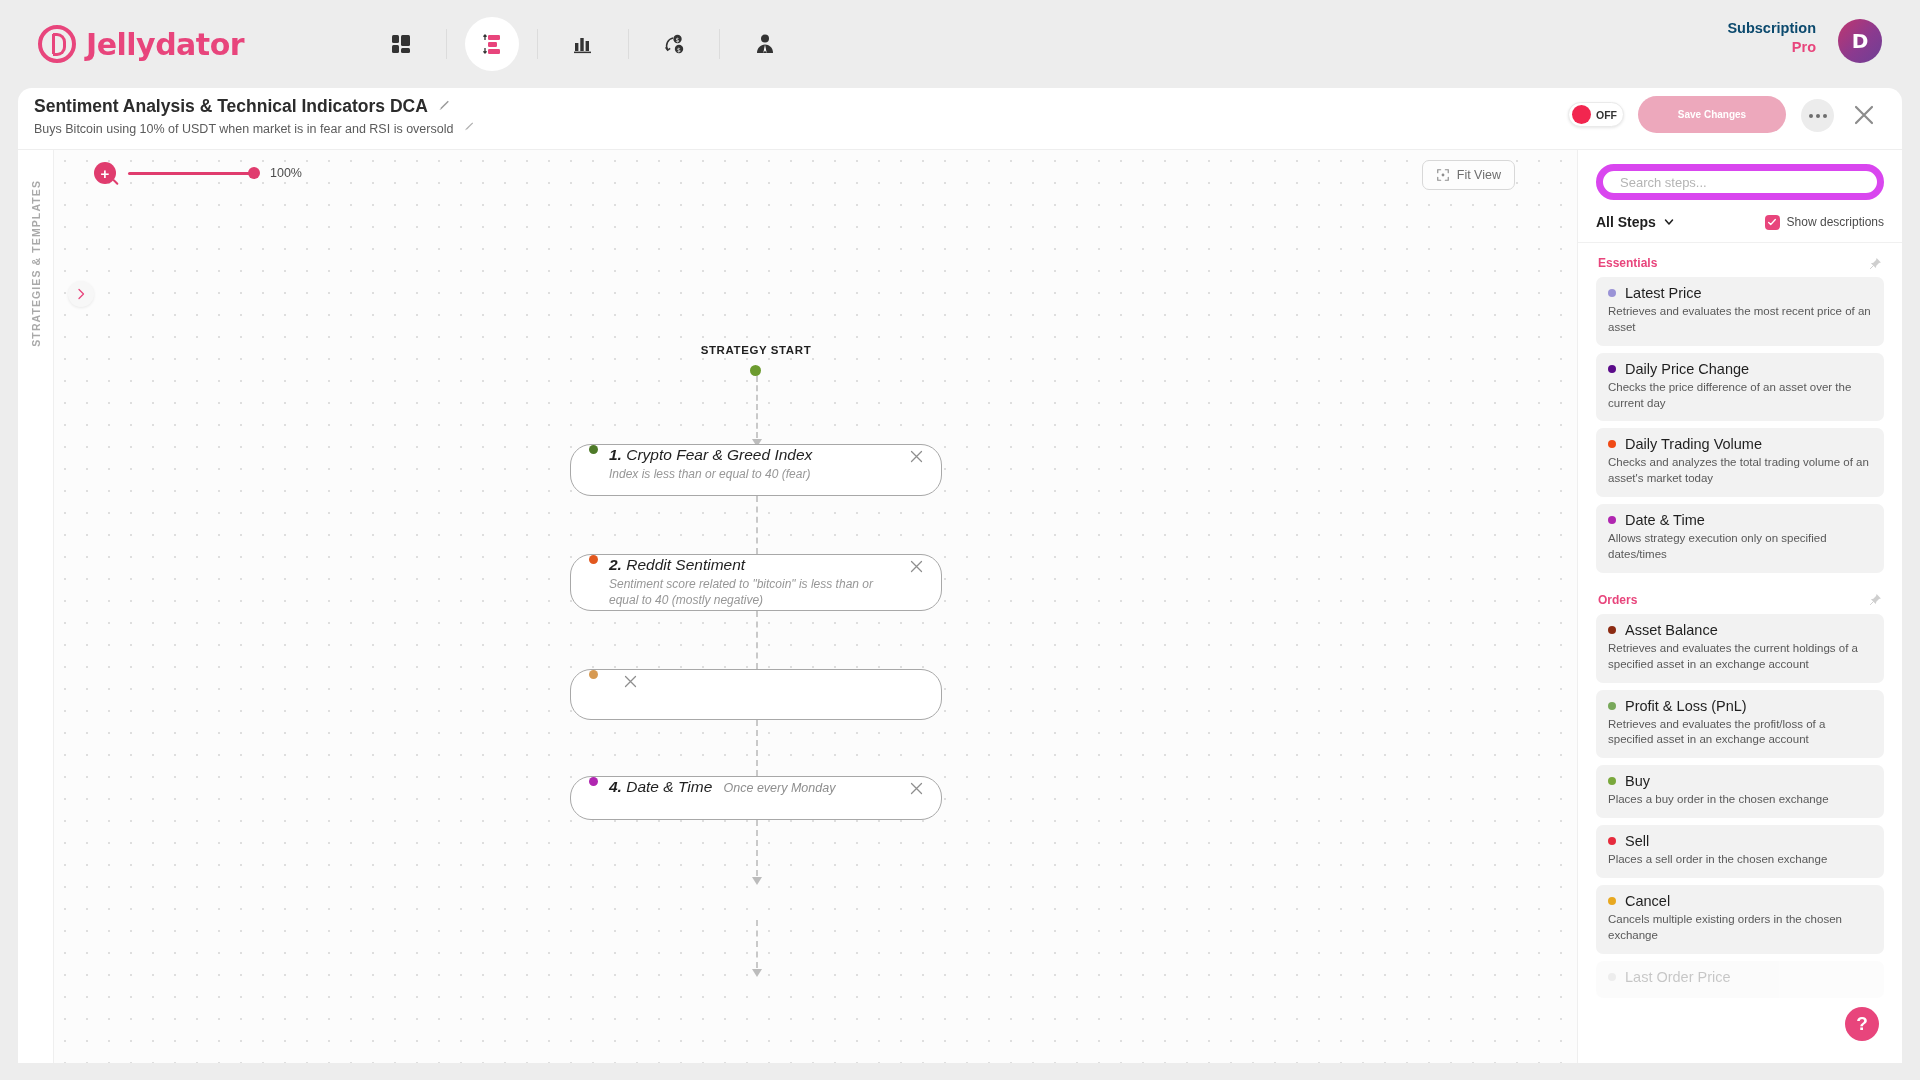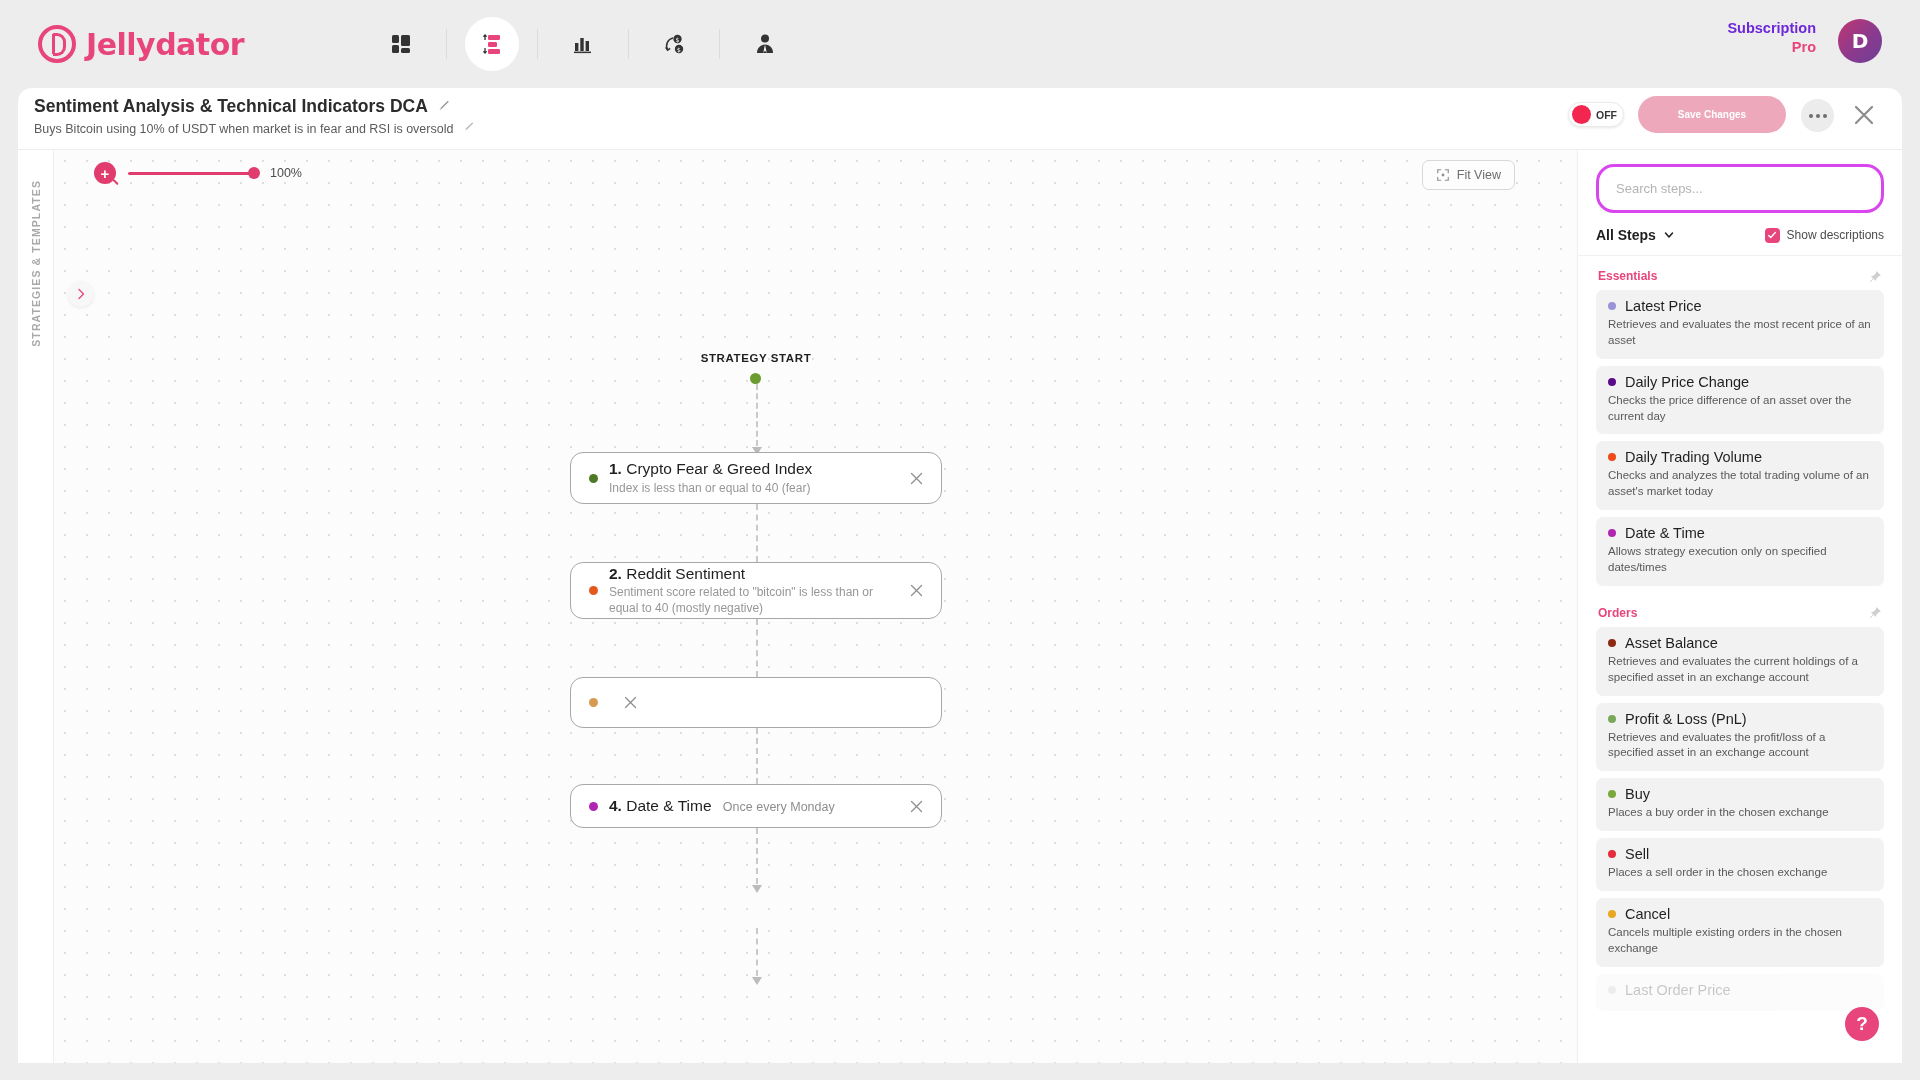--- a/index.html
+++ b/index.html
@@ -40,21 +40,21 @@
   .nav-btn {
     width: 54px; height: 54px; display: flex; align-items: center; justify-content: center;
     border-radius: 50%; cursor: pointer; position: relative;
   }
   .nav-btn.active { background: #fff; }
   .nav-sep { width: 1px; height: 30px; background: #dcdcdc; margin: 0 18px; }
 
   #subscription {
     position: absolute; right: 104px; top: 19px; text-align: right; line-height: 1.3;
   }
-  #subscription .sub-label { font-size: 14.5px; color: #6d28d9; font-weight: 600; }
+  #subscription .sub-label { font-size: 14.5px; color: #0c4a6e; font-weight: 600; }
   #subscription .sub-plan { font-size: 14.5px; color: #e8457c; font-weight: 600; }
   #avatar {
     position: absolute; right: 38px; top: 19px;
     width: 44px; height: 44px; border-radius: 50%;
     background: linear-gradient(135deg, #c0366f 0%, #8b3a8f 55%, #6d3f95 100%);
     color: #fff; font-size: 20px; font-weight: bold;
     display: flex; align-items: center; justify-content: center;
     font-family: "DejaVu Sans", sans-serif;
   }
 
@@ -154,21 +154,21 @@
   }
   #zoomctl .zlabel { font-size: 12.5px; color: #4c4c4c; margin-left: 17px; }
 
   #fitview {
     position: absolute; right: 62px; top: 10px;
     height: 30px; padding: 0 13px; border: 1px solid #d8d8d8; border-radius: 7px;
     background: #fdfdfd; display: flex; align-items: center; gap: 7px;
     font-size: 12.5px; color: #6e6e6e; cursor: pointer;
   }
 
-  #flow { position: absolute; left: 0; top: 12px; width: 100%; height: 100%; }
+  #flow { position: absolute; left: 0; top: 4px; width: 100%; height: 100%; }
 
   #start-label {
     position: absolute; left: 632px; top: 190px; width: 140px; text-align: center;
     font-size: 11.5px; font-weight: bold; letter-spacing: .6px; color: #1f1f1f;
   }
   #start-dot {
     position: absolute; left: 696px; top: 211px;
     width: 11px; height: 11px; border-radius: 50%; background: #6c9b2f;
   }
 
@@ -177,43 +177,43 @@
     border-left: 2px dashed #c9c9c9;
   }
   .connector .arrow {
     position: absolute; left: -6px; bottom: -9px; width: 0; height: 0;
     border-left: 5.5px solid transparent; border-right: 5.5px solid transparent;
     border-top: 8px solid #bcbcbc;
   }
 
   .node {
     position: absolute; left: 516px; width: 372px;
-    background: #fff; border: 1.6px solid #a8a8a8; border-radius: 13px;
-    display: flex; align-items: center; padding: 0 14px 0 18px; cursor: pointer;
+    background: #fff; border: 1.6px solid #a8a8a8; border-radius: 21px;
+    display: flex; padding: 0 14px 0 18px; cursor: pointer; font-style: italic;
   }
   .node .ndot { width: 9px; height: 9px; border-radius: 50%; flex: 0 0 auto; margin-right: 11px; }
   .node .ntext { flex: 1 1 auto; min-width: 0; }
   .node .ntitle { font-size: 15.5px; color: #1f1f1f; line-height: 1.28; }
   .node .ntitle .num { font-weight: bold; }
   .node .ntitle .inline-sub { font-size: 12.5px; color: #8e8e8e; margin-left: 7px; }
   .node .nsub { font-size: 12px; color: #979797; line-height: 1.33; margin-top: 2px; }
   .node .nclose {
     flex: 0 0 auto; margin-left: 10px; width: 22px; height: 22px;
     display: flex; align-items: center; justify-content: center; cursor: pointer;
   }
   .node.one-line { }
 
   
   #rightpanel {
     position: absolute; right: 0; top: 62px; width: 325px; height: 913px;
     background: #fff; border-left: 1px solid #efefef; overflow: hidden;
   }
   #search-wrap { padding: 14px 18px 0 18px; }
   #search-input {
-    width: 100%; height: 49px; border-radius: 18px; border: 3px solid #d946ef;
+    width: 100%; height: 36px; border-radius: 18px; border: 7px solid #d946ef;
     padding: 0 17px; font-size: 13px; color: #333; outline: none;
     font-family: "Liberation Sans", sans-serif; background: #fff;
   }
   #search-input::placeholder { color: #b4b4b4; }
 
   #filterrow {
     display: flex; align-items: center; justify-content: space-between;
     padding: 14px 18px 12px 18px; border-bottom: 1px solid #f0f0f0;
   }
   #allsteps { font-size: 14px; color: #1f1f1f; display: flex; align-items: center; gap: 7px; cursor: pointer; font-weight: bold; }

